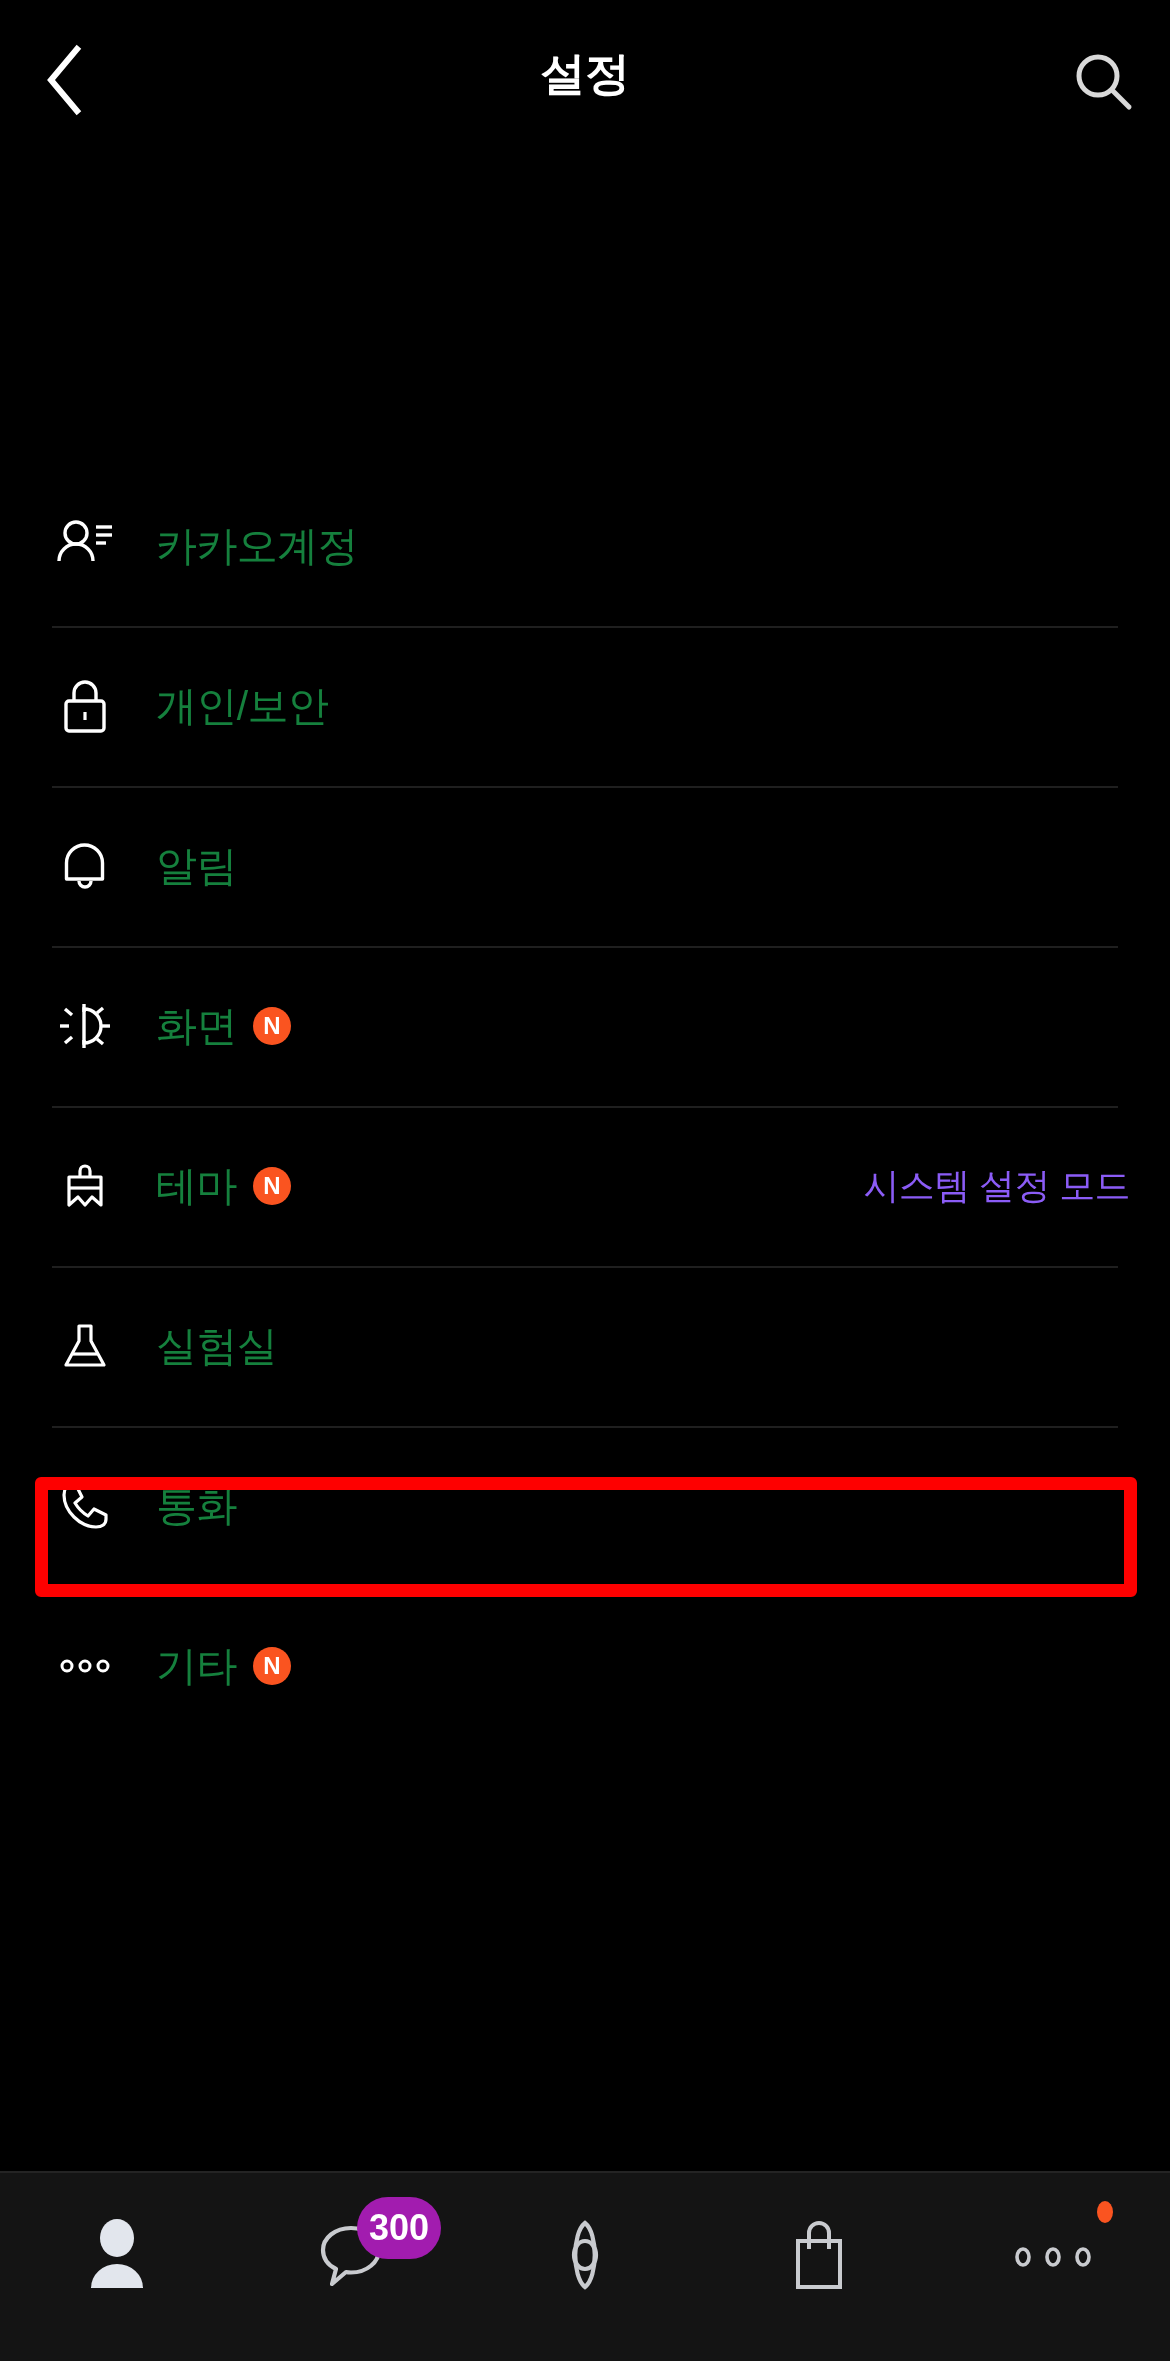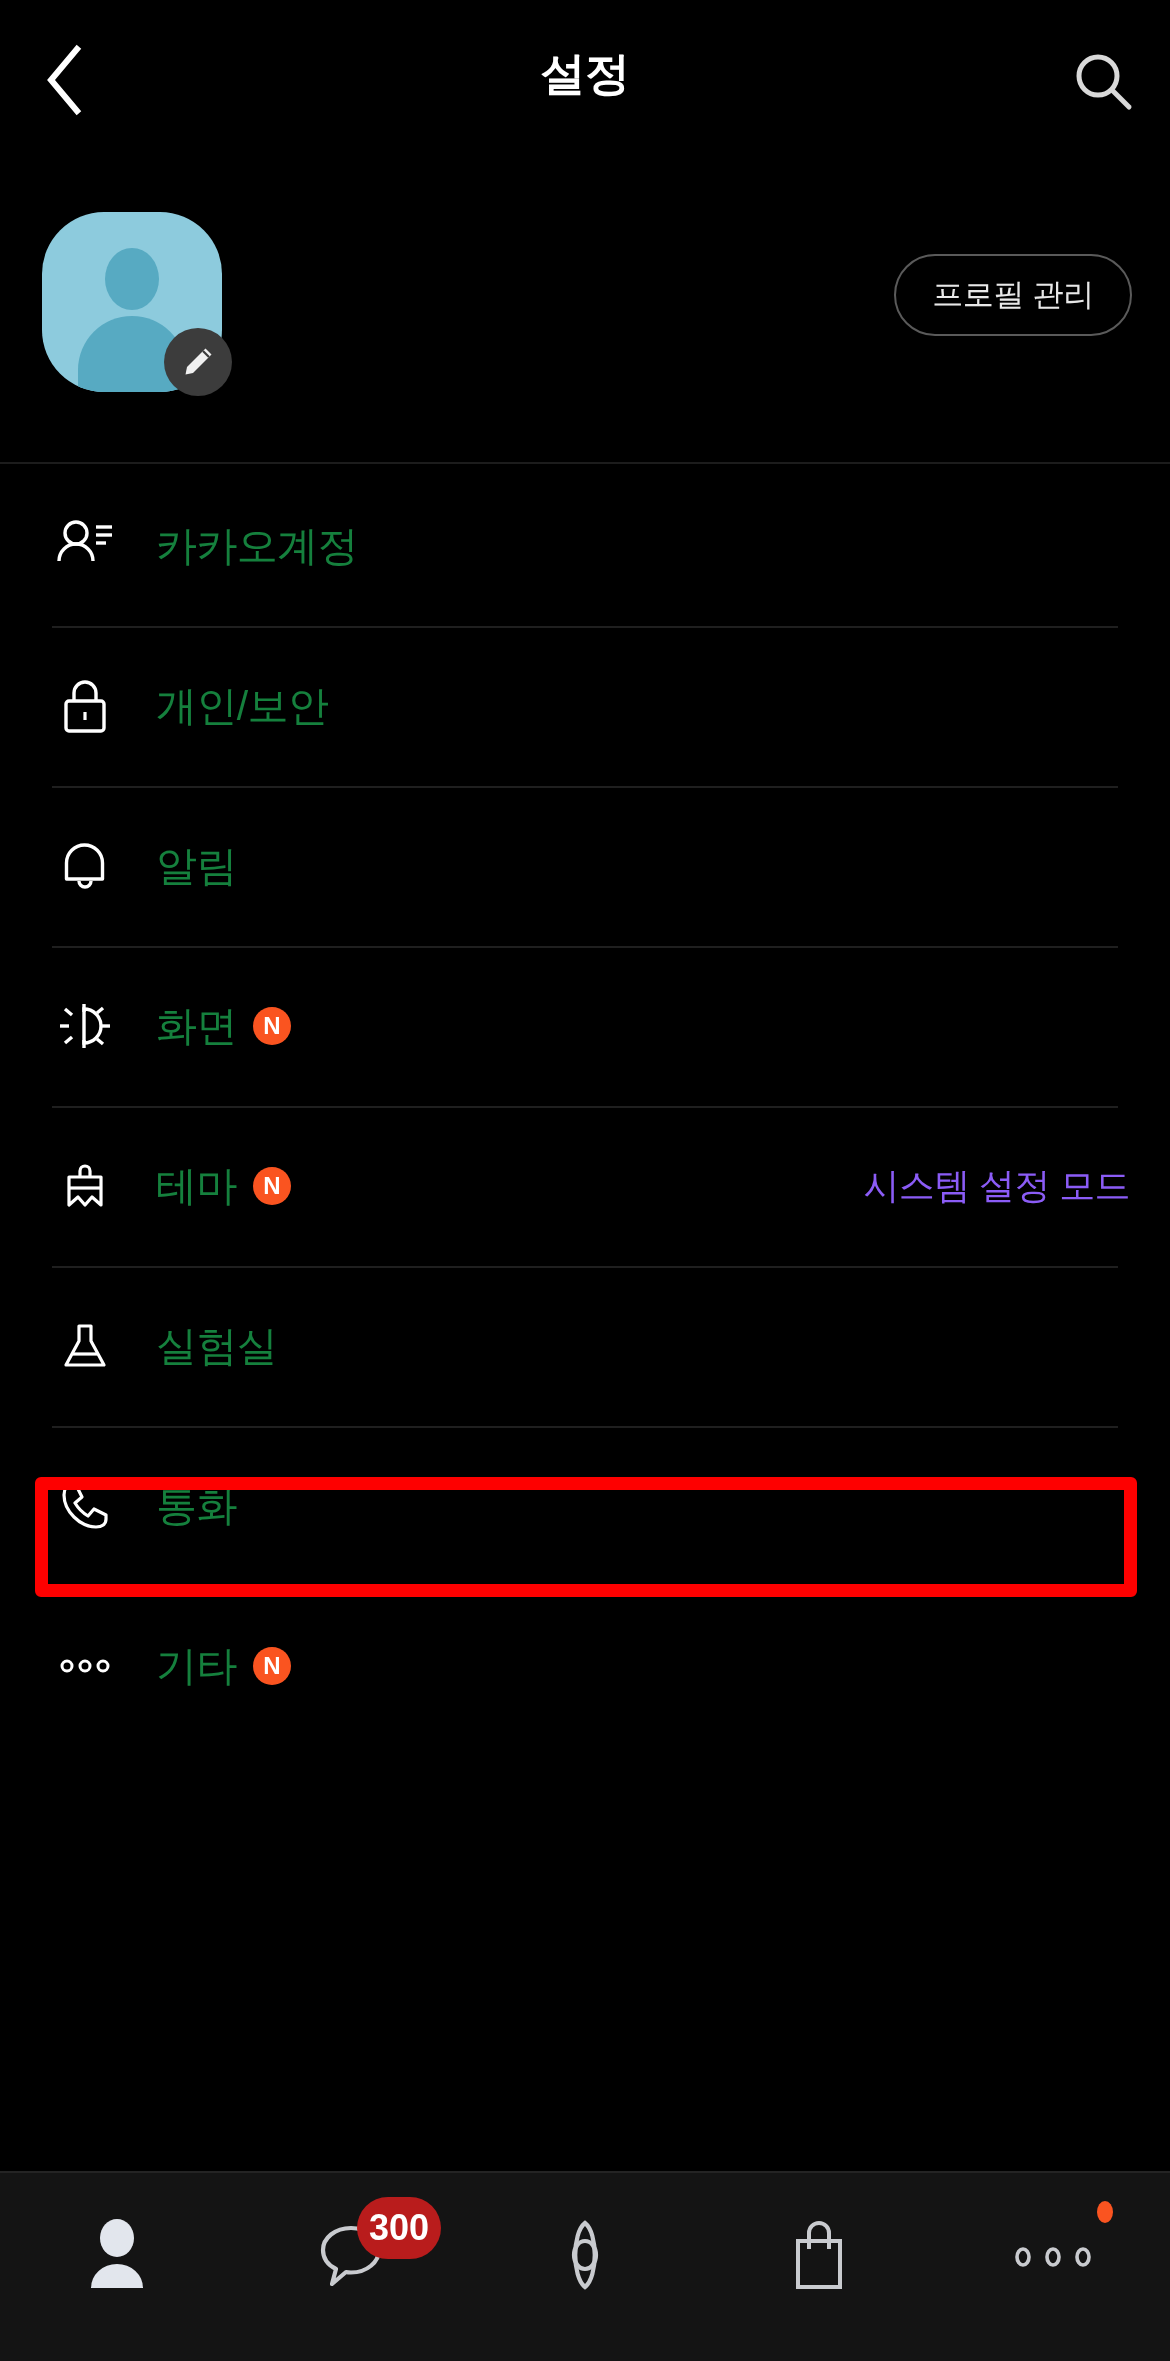--- a/index.html
+++ b/index.html
@@ -195,21 +195,21 @@
     position: relative;
   }
   .nav-badge {
     position: absolute;
     left: 50%;
     margin-left: 6px;
     top: -10px;
     min-width: 80px;
     height: 62px;
     padding: 0 12px;
-    background: #b91c1c;
+    background: #a21caf;
     border-radius: 31px;
     color: #ffffff;
     font-size: 36px;
     font-weight: bold;
     display: flex; align-items: center; justify-content: center;
   }
   .nav-dot {
     position: absolute;
     top: -6px;
     left: 50%;
@@ -233,37 +233,20 @@
     </div>
     <div class="header-title">설정</div>
     <div class="search-btn">
       <svg width="66" height="66" viewBox="0 0 66 66">
         <circle cx="27" cy="27" r="19" fill="none" stroke="#d9d9d9" stroke-width="5"></circle>
         <line x1="41" y1="41" x2="58" y2="58" stroke="#d9d9d9" stroke-width="5" stroke-linecap="round"></line>
       </svg>
     </div>
   </div>
 
-  <div class="profile-area">
-    <div class="avatar-wrap">
-      <div class="avatar">
-        <div class="avatar-head"></div>
-        <div class="avatar-body"></div>
-      </div>
-      <div class="avatar-edit">
-        <svg width="38" height="38" viewBox="0 0 38 38">
-          <path d="M26.5 5.5 L32.5 11.5 L14 30 L6.5 31.5 L8 24 Z" fill="#f0f0f0"></path>
-          <line x1="24" y1="8" x2="30" y2="14" stroke="#3c3c3c" stroke-width="2.2"></line>
-        </svg>
-      </div>
-    </div>
-    <div class="profile-manage-btn">
-      <span>프로필 관리</span>
-    </div>
-  </div>
 
   <div class="menu-list">
 
     <div class="menu-row">
       <div class="menu-icon">
         <svg width="62" height="62" viewBox="0 0 62 62">
           <circle cx="22" cy="18" r="11" fill="none" stroke="#ffffff" stroke-width="3.4"></circle>
           <path d="M5 46 a17 17 0 0 1 34 0" fill="none" stroke="#ffffff" stroke-width="3.4"></path>
           <line x1="42" y1="12" x2="58" y2="12" stroke="#ffffff" stroke-width="3.4"></line>
           <line x1="42" y1="20" x2="58" y2="20" stroke="#ffffff" stroke-width="3.4"></line>

